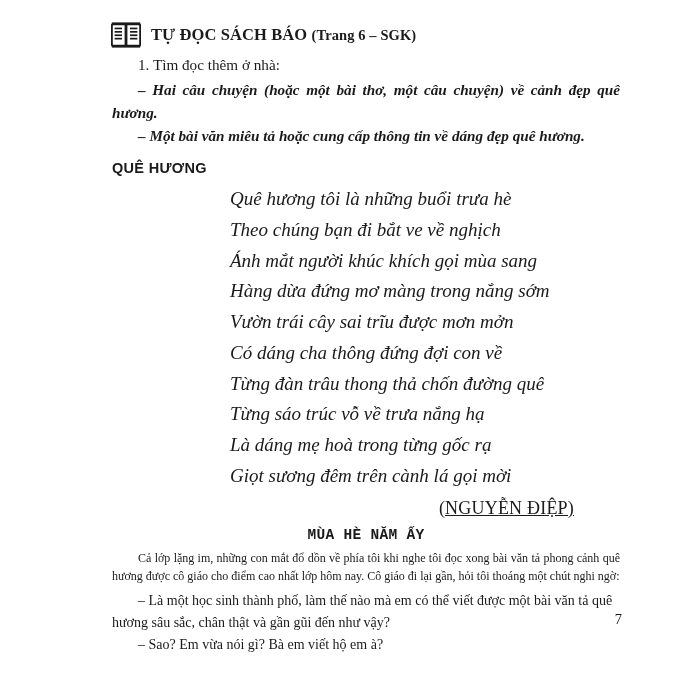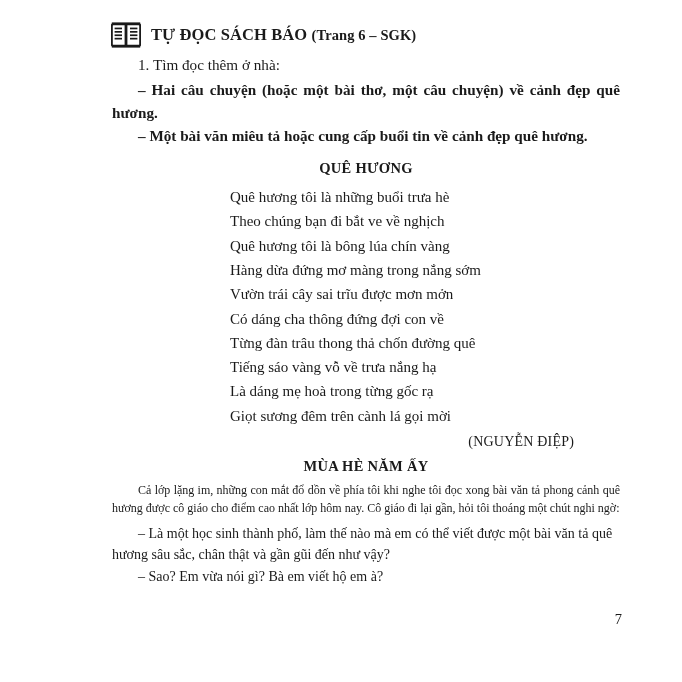--- a/index.html
+++ b/index.html
@@ -53,52 +53,55 @@
     text-indent: 26px;
     margin: 0 0 1px 0;
   }
   .dashline {
     font-size: 15.2px;
     line-height: 1.52;
     font-weight: bold;
     text-indent: 26px;
     margin: 0;
     text-align: justify;
+    font-style: italic;
   }
   
   .poem-title {
-    text-align: center;
+    text-align: left;
     font-weight: bold;
-    font-family: Liberation Serif, serif;
+    font-family: Liberation Sans, sans-serif;
     font-size: 14.5px;
     letter-spacing: .3px;
     margin: 13px 0 8px 0;
   }
   .poem {
     margin: 0;
     padding: 0 0 0 118px;
   }
   .poem-line {
-    font-size: 15px;
+    font-size: 19px;
     line-height: 1.62;
     white-space: nowrap;
+    font-style: italic;
   }
   .poem-author {
     text-align: right;
-    font-size: 14px;
+    font-size: 18px;
     margin-top: 6px;
     padding-right: 46px;
     font-variant: small-caps;
     letter-spacing: .2px;
+    text-decoration: underline;
   }
   
   .story-title {
     text-align: center;
     font-weight: bold;
-    font-family: Liberation Serif, serif;
+    font-family: Liberation Mono, monospace;
     font-size: 14.5px;
     letter-spacing: .3px;
     margin: 8px 0 6px 0;
   }
   .story-p {
     font-size: 12px;
     line-height: 1.52;
     text-align: justify;
     margin: 0;
   }
@@ -142,32 +145,32 @@
     </span>
     <span class="head-title">
       <span>TỰ ĐỌC SÁCH BÁO</span>
       <span class="sub">(Trang 6 – SGK)</span>
     </span>
   </div>
 
   <p class="task-line">1. Tìm đọc thêm ở nhà:</p>
 
   <p class="dashline">– Hai câu chuyện (hoặc một bài thơ, một câu chuyện) về cảnh đẹp quê hương.</p>
-  <p class="dashline">– Một bài văn miêu tả hoặc cung cấp buổi tin về cảnh đẹp quê hương.</p>
+  <p class="dashline">– Một bài văn miêu tả hoặc cung cấp thông tin về dáng đẹp quê hương.</p>
 
   <div class="poem-title">QUÊ HƯƠNG</div>
   <div class="poem">
     <div class="poem-line">Quê hương tôi là những buổi trưa hè</div>
     <div class="poem-line">Theo chúng bạn đi bắt ve về nghịch</div>
-    <div class="poem-line">Quê hương tôi là bông lúa chín vàng</div>
+    <div class="poem-line">Ánh mắt người khúc khích gọi mùa sang</div>
     <div class="poem-line">Hàng dừa đứng mơ màng trong nắng sớm</div>
     <div class="poem-line">Vườn trái cây sai trĩu được mơn mởn</div>
     <div class="poem-line">Có dáng cha thông đứng đợi con về</div>
     <div class="poem-line">Từng đàn trâu thong thả chốn đường quê</div>
-    <div class="poem-line">Tiếng sáo vàng vỗ về trưa nắng hạ</div>
+    <div class="poem-line">Từng sáo trúc vỗ về trưa nắng hạ</div>
     <div class="poem-line">Là dáng mẹ hoà trong từng gốc rạ</div>
     <div class="poem-line">Giọt sương đêm trên cành lá gọi mời</div>
   </div>
   <div class="poem-author">(NGUYỄN ĐIỆP)</div>
 
   <div class="story-title">MÙA HÈ NĂM ẤY</div>
   <p class="story-p first">Cả lớp lặng im, những con mắt đổ dồn về phía tôi khi nghe tôi đọc xong bài văn tả phong cảnh quê hương được cô giáo cho điểm cao nhất lớp hôm nay. Cô giáo đi lại gần, hỏi tôi thoáng một chút nghi ngờ:</p>
   <div class="spacer-sm"></div>
   <p class="dialog">– Là một học sinh thành phố, làm thế nào mà em có thể viết được một bài văn tả quê hương sâu sắc, chân thật và gần gũi đến như vậy?</p>
   <p class="dialog">– Sao? Em vừa nói gì? Bà em viết hộ em à?</p>

